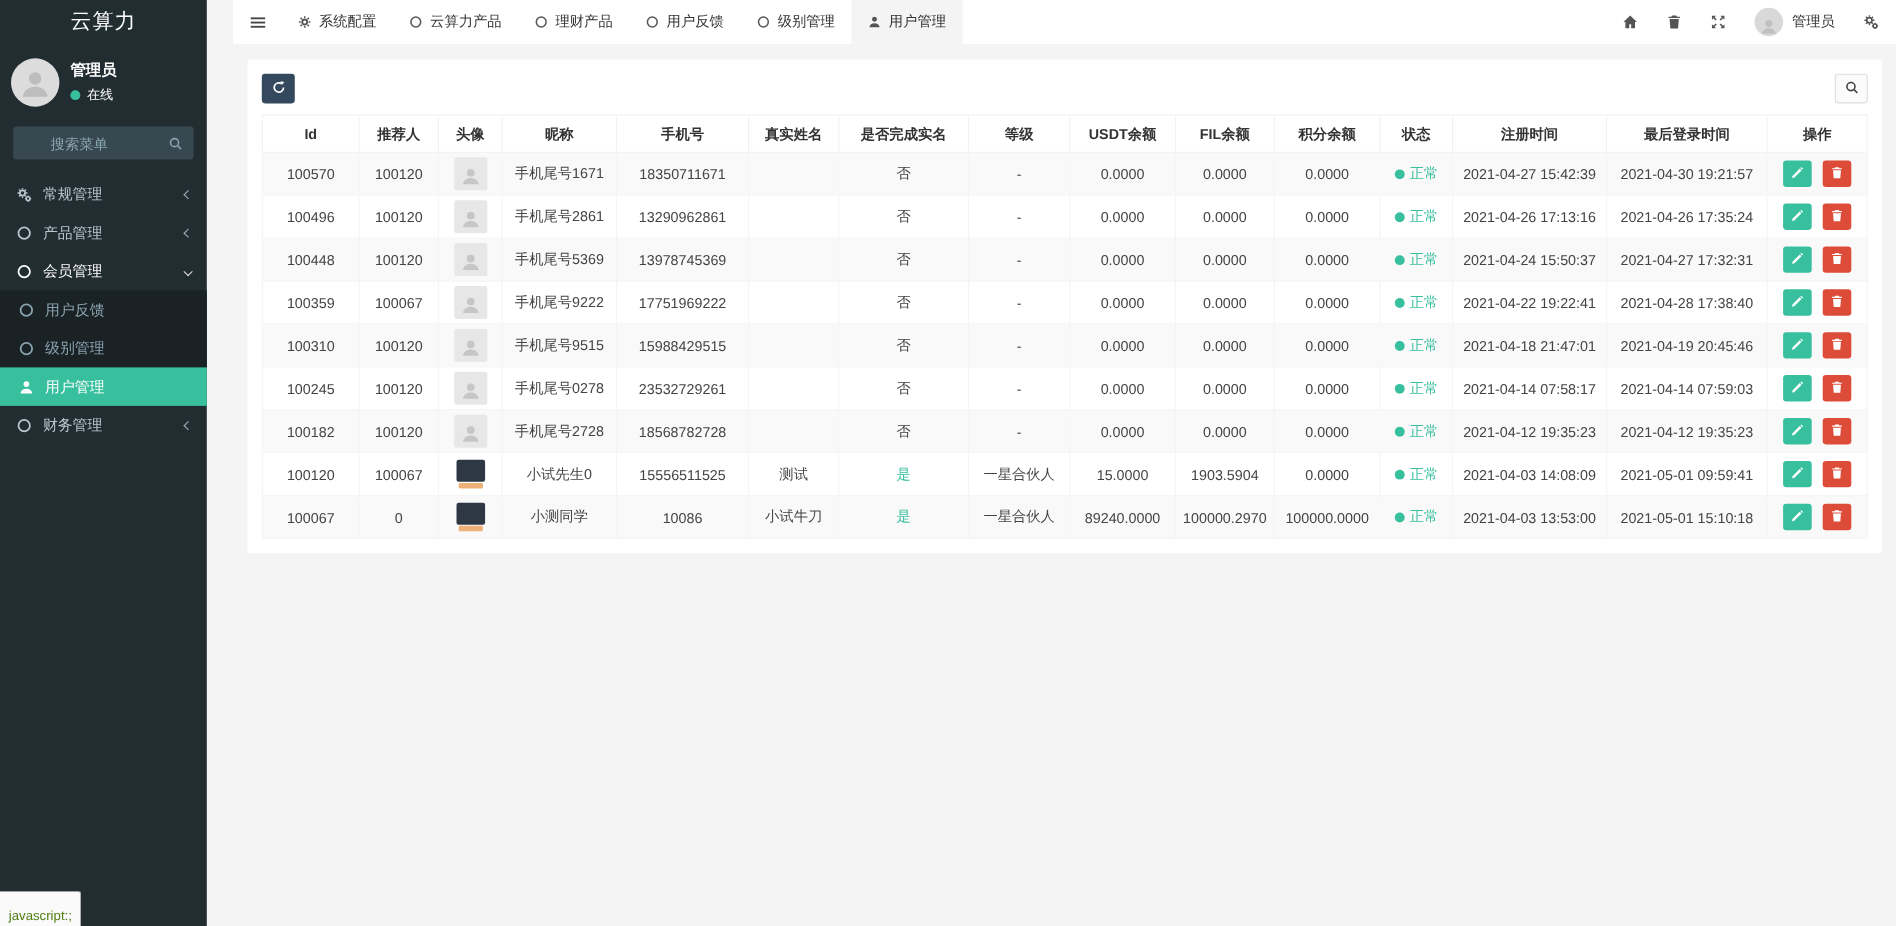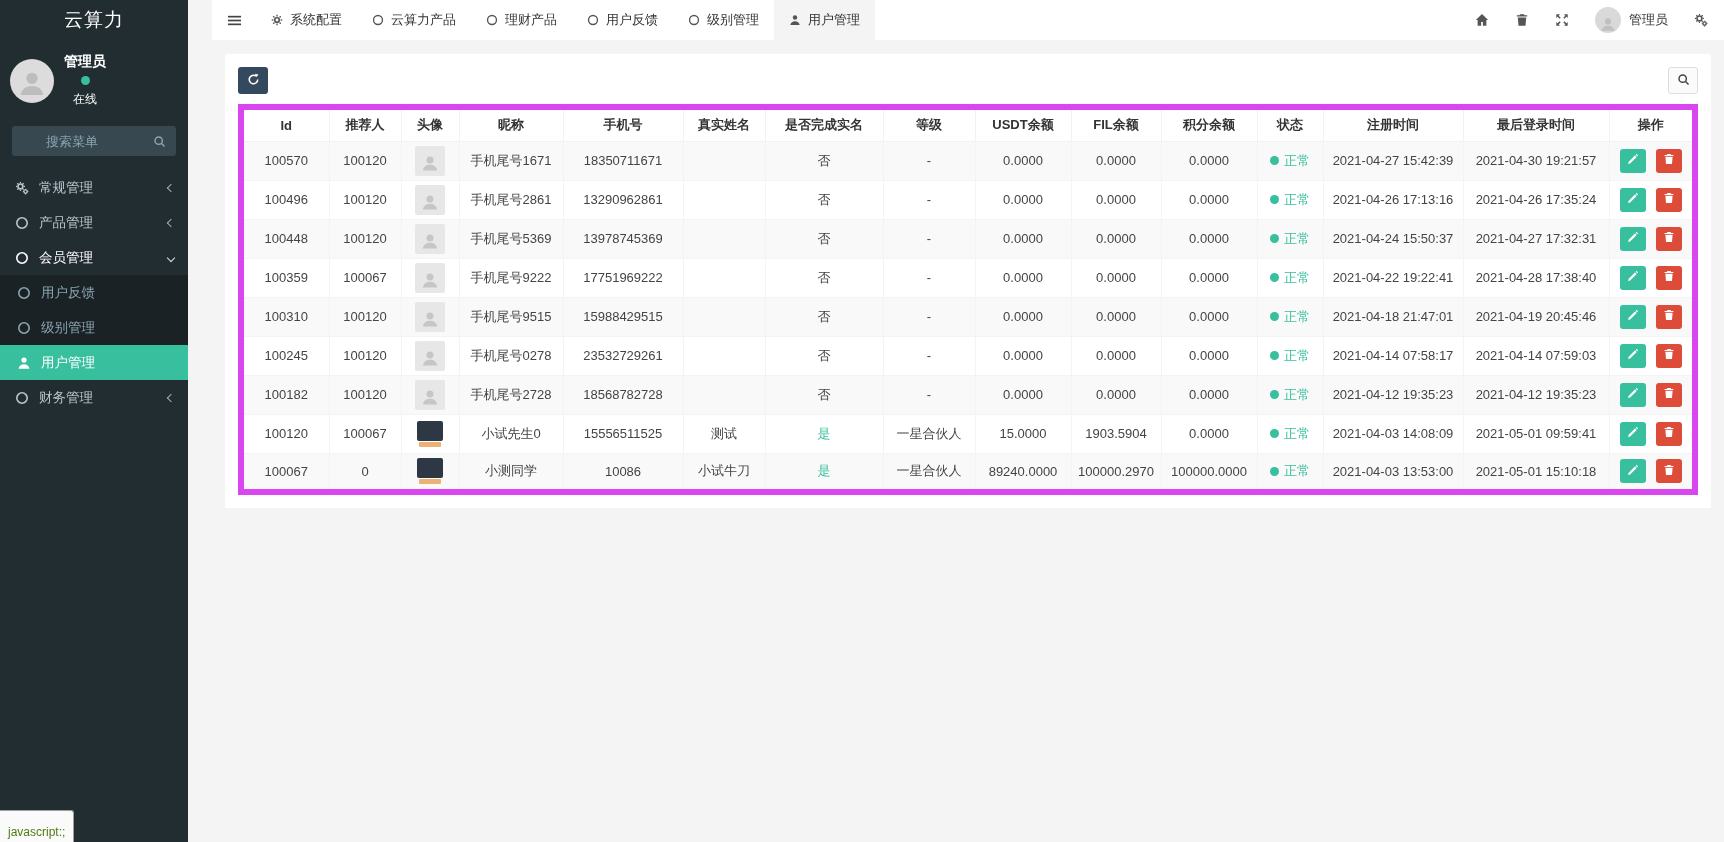--- a/index.html
+++ b/index.html
@@ -16,21 +16,21 @@
   .app{display:flex;width:100%;height:100%;}
 
   
   .sidebar{width:188px;flex-shrink:0;background:var(--sidebar-bg);color:#b8c7ce;display:flex;flex-direction:column;}
   .logo{height:40px;line-height:40px;text-align:center;color:#fff;font-size:19px;letter-spacing:1px;}
   .user-panel{display:flex;align-items:center;gap:10px;padding:13px 10px 10px;}
   .user-avatar{width:44px;height:44px;border-radius:50%;background:#dcdcdc;color:#bdbdbd;
     display:flex;align-items:flex-end;justify-content:center;overflow:hidden;}
   .user-avatar svg{width:32px;height:32px;}
   .user-name{color:#fff;font-weight:bold;font-size:14px;margin-bottom:5px;}
-  .user-status{display:flex;align-items:center;gap:6px;font-size:12px;color:#fff;flex-direction:column;}
+  .user-status{display:flex;align-items:center;gap:6px;font-size:12px;color:#fff;}
   .online-dot{width:9px;height:9px;border-radius:50%;background:var(--green);}
   .sidebar-search{margin:8px 12px 6px;height:30px;background:#374850;border-radius:3px;
     display:flex;align-items:center;padding:0 10px;}
   .sidebar-search input{flex:1;background:transparent;border:none;outline:none;color:#fff;font-size:13px;min-width:0;margin-left:22px;}
   .sidebar-search input::placeholder{color:#8aa4af;}
   .sidebar-search .si{color:#8aa4af;display:flex;}
   .sidebar-search svg{width:13px;height:13px;}
   .menu{list-style:none;margin:8px 0 0;padding:0;font-size:13.5px;}
   .menu-item{display:flex;align-items:center;gap:9px;height:35px;padding:0 14px;cursor:pointer;color:#b8c7ce;}
   .menu-item.sub{background:var(--submenu-bg);color:#8aa4af;padding-left:16px;}
@@ -63,21 +63,21 @@
   .content{flex:1;padding:14px 13px;}
   .card{background:#fff;border-radius:2px;padding:13px;}
   .card-toolbar{display:flex;justify-content:space-between;align-items:center;margin-bottom:10px;}
   .btn-refresh{width:30px;height:27px;background:var(--dark-btn);border:none;border-radius:3px;color:#fff;
     display:flex;align-items:center;justify-content:center;cursor:pointer;}
   .btn-refresh svg{width:13px;height:13px;}
   .btn-search{width:30px;height:27px;background:#fbfbfb;border:1px solid #ddd;border-radius:3px;color:#444;
     display:flex;align-items:center;justify-content:center;cursor:pointer;}
   .btn-search svg{width:13px;height:13px;}
 
-  table{width:100%;border-collapse:collapse;table-layout:fixed;font-size:13px;color:#444;border:6px solid #d946ef;}
+  table{width:100%;border-collapse:collapse;table-layout:fixed;font-size:13px;color:#444;border:1px solid #d946ef;}
   th{height:34px;font-weight:bold;color:#333;border:1px solid #f2f2f2;text-align:center;padding:0 4px;white-space:nowrap;overflow:hidden;}
   td{height:39px;border:1px solid #f4f4f4;text-align:center;padding:0 4px;white-space:nowrap;overflow:hidden;}
   tbody tr:nth-child(odd){background:#f9f9f9;}
   th:nth-child(1){width:88px;}  th:nth-child(2){width:72px;}  th:nth-child(3){width:58px;}
   th:nth-child(4){width:104px;} th:nth-child(5){width:120px;} th:nth-child(6){width:82px;}
   th:nth-child(7){width:118px;} th:nth-child(8){width:92px;}  th:nth-child(9){width:96px;}
   th:nth-child(10){width:90px;} th:nth-child(11){width:96px;} th:nth-child(12){width:66px;}
   th:nth-child(13){width:140px;}th:nth-child(14){width:146px;}
 
   .avatar-ph{display:inline-flex;width:30px;height:30px;background:#e7e7e7;border-radius:2px;color:#c6c6c6;

